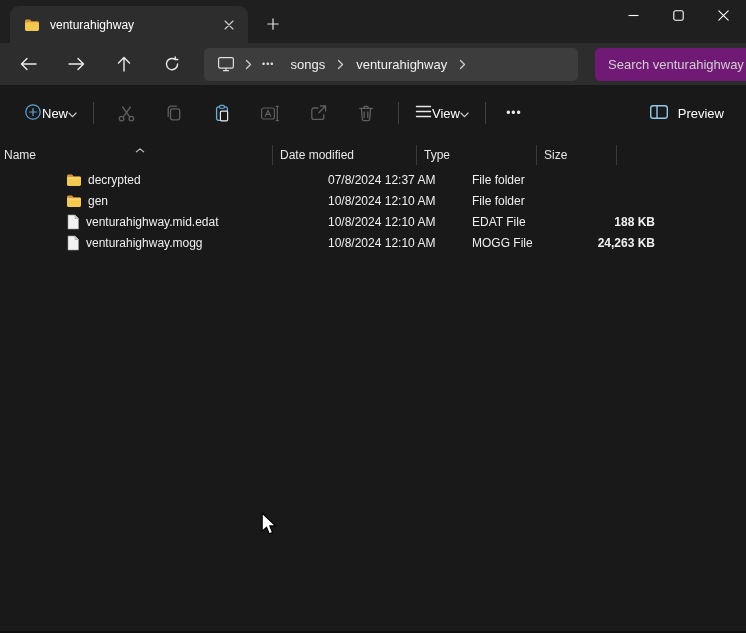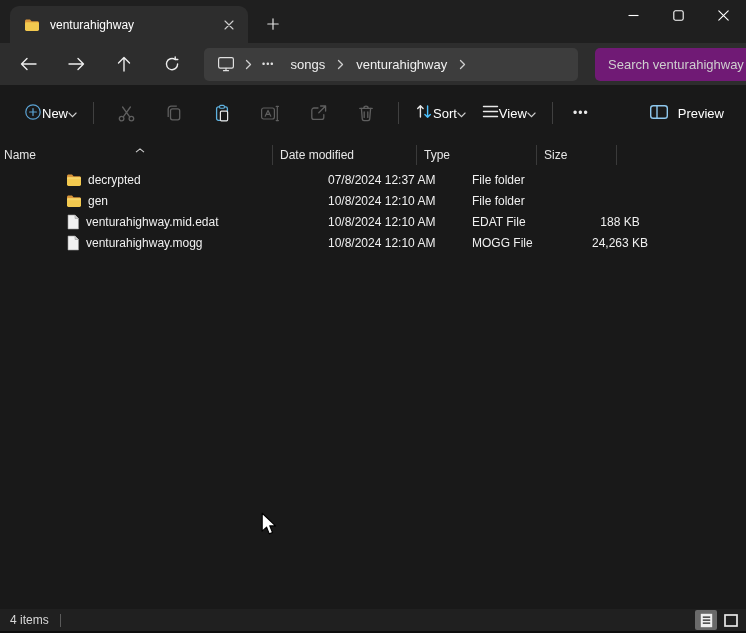--- a/index.html
+++ b/index.html
@@ -60,21 +60,21 @@
   .hcell { height:20px; line-height:20px; border-right:1px solid #3a3a3a; padding-left:7px; white-space:nowrap; overflow:hidden; }
   .hcell.first { padding-left:4px; }
   .hcell.last { border-right:none; }
   .sort-caret { position:absolute; left:135px; top:1px; }
 
   
   .file-list { flex:none; }
   .row { height:21px; display:grid; grid-template-columns:273px 144px 120px 80px 1fr; align-items:center;padding-left:48px; }
   .cell { white-space:nowrap; overflow:hidden; padding-left:7px; color:#f0f0f0; }
   .name-cell { display:flex; align-items:center; gap:6px; padding-left:18px; }
-  .size-cell { text-align:center; padding-right:10px; padding-left:0; }
+  .size-cell { text-align:right; padding-right:10px; padding-left:0;font-weight:bold; }
   .row-icon { display:flex; align-items:center; flex:none; }
 
   .filler { flex:1; }
 
   
   .statusbar { height:22px; background:#202020; display:flex; align-items:center; padding:0 4px 0 10px; color:#d8d8d8; flex:none; }
   .sdiv { width:1px; height:13px; background:#5a5a5a; margin-left:11px; }
   .view-toggles { margin-left:auto; display:flex; gap:3px; }
   .vt { width:22px; height:20px; display:flex; align-items:center; justify-content:center; border-radius:2px; }
   .vt.selected { background:#6a6a6a; }
@@ -233,38 +233,20 @@
     <span class="tool-icon-btn btn">
       <svg width="16" height="18" viewBox="0 0 16 18" fill="none" stroke="currentColor" stroke-width="1.3" stroke-linecap="round" stroke-linejoin="round">
         <path d="M1.8 4.4 h12.4 M5.8 4.4 a2.2 2.2 0 0 1 4.4 0"></path>
         <path d="M3.4 4.4 l0.9 10.8 a1.6 1.6 0 0 0 1.6 1.4 h4.2 a1.6 1.6 0 0 0 1.6 -1.4 l0.9 -10.8"></path>
         <path d="M6.2 8 v5.4 M9.8 8 v5.4"></path>
       </svg>
     </span>
 
     <span class="tool-sep"></span>
 
-    <span class="tool-label-btn btn">
-      <span>
-        <svg width="18" height="17" viewBox="0 0 18 17" fill="none" stroke-width="1.4" stroke-linecap="round" stroke-linejoin="round">
-          <g stroke="#e8e8e8">
-              <path d="M5.4 14 V2.8 M2.7 5.5 L5.4 2.8 L8.1 5.5"></path>
-            </g>
-          <g stroke="#4cc2ff">
-              <path d="M12.6 3 V14.2 M9.9 11.5 L12.6 14.2 L15.3 11.5"></path>
-            </g>
-        </svg>
-      </span>
-      <span>Sort</span>
-      <span>
-        <svg width="9" height="6" viewBox="0 0 9 6" fill="none" stroke="#cfcfcf" stroke-width="1.1" stroke-linecap="round">
-            <path d="M0.9 1 L4.5 4.6 L8.1 1"></path>
-          </svg>
-      </span>
-    </span>
 
     <span class="tool-label-btn btn">
       <span>
         <svg width="17" height="13" viewBox="0 0 17 13" stroke="#e8e8e8" stroke-width="1.4" stroke-linecap="round">
             <path d="M1.5 1.5 h14 M1.5 6.5 h14 M1.5 11.5 h14"></path>
           </svg>
       </span>
       <span>View</span>
       <span>
         <svg width="9" height="6" viewBox="0 0 9 6" fill="none" stroke="#cfcfcf" stroke-width="1.1" stroke-linecap="round">
@@ -364,37 +346,20 @@
     </div>
     <div class="cell">10/8/2024 12:10 AM</div>
     <div class="cell">MOGG File</div>
     <div class="cell size-cell">24,263 KB</div>
     <div class="cell"></div>
   </div>
 </div>
 
   <div class="filler"></div>
 
-  <div class="statusbar">
-    <span>4 items</span>
-    <span class="sdiv"></span>
-    <span class="view-toggles">
-      <span class="vt selected btn">
-        <svg width="13" height="15" viewBox="0 0 13 15">
-            <rect x="0.8" y="0.8" width="11.4" height="13.4" fill="#f0f0f0"></rect>
-            <path d="M2.8 4.2 h7.4 M2.8 7.2 h7.4 M2.8 10.2 h7.4" stroke="#222222" stroke-width="1.3"></path>
-          </svg>
-      </span>
-      <span class="vt btn">
-        <svg width="14" height="13" viewBox="0 0 14 13">
-            <rect x="1" y="1" width="12" height="11" fill="none" stroke="#e8e8e8" stroke-width="1.7"></rect>
-          </svg>
-      </span>
-    </span>
-  </div>
 
   <div class="bottom-strip"></div>
 </div>
 
 <span class="cursor">
   <svg width="17" height="24" viewBox="0 0 12 19">
       <path d="M1 1 L1 15.2 L4.5 12 L6.6 17.3 L9.2 16.2 L7 11 L11.6 11 Z" fill="#ffffff" stroke="#000000" stroke-width="0.9" stroke-linejoin="round"></path>
     </svg>
 </span>
 

